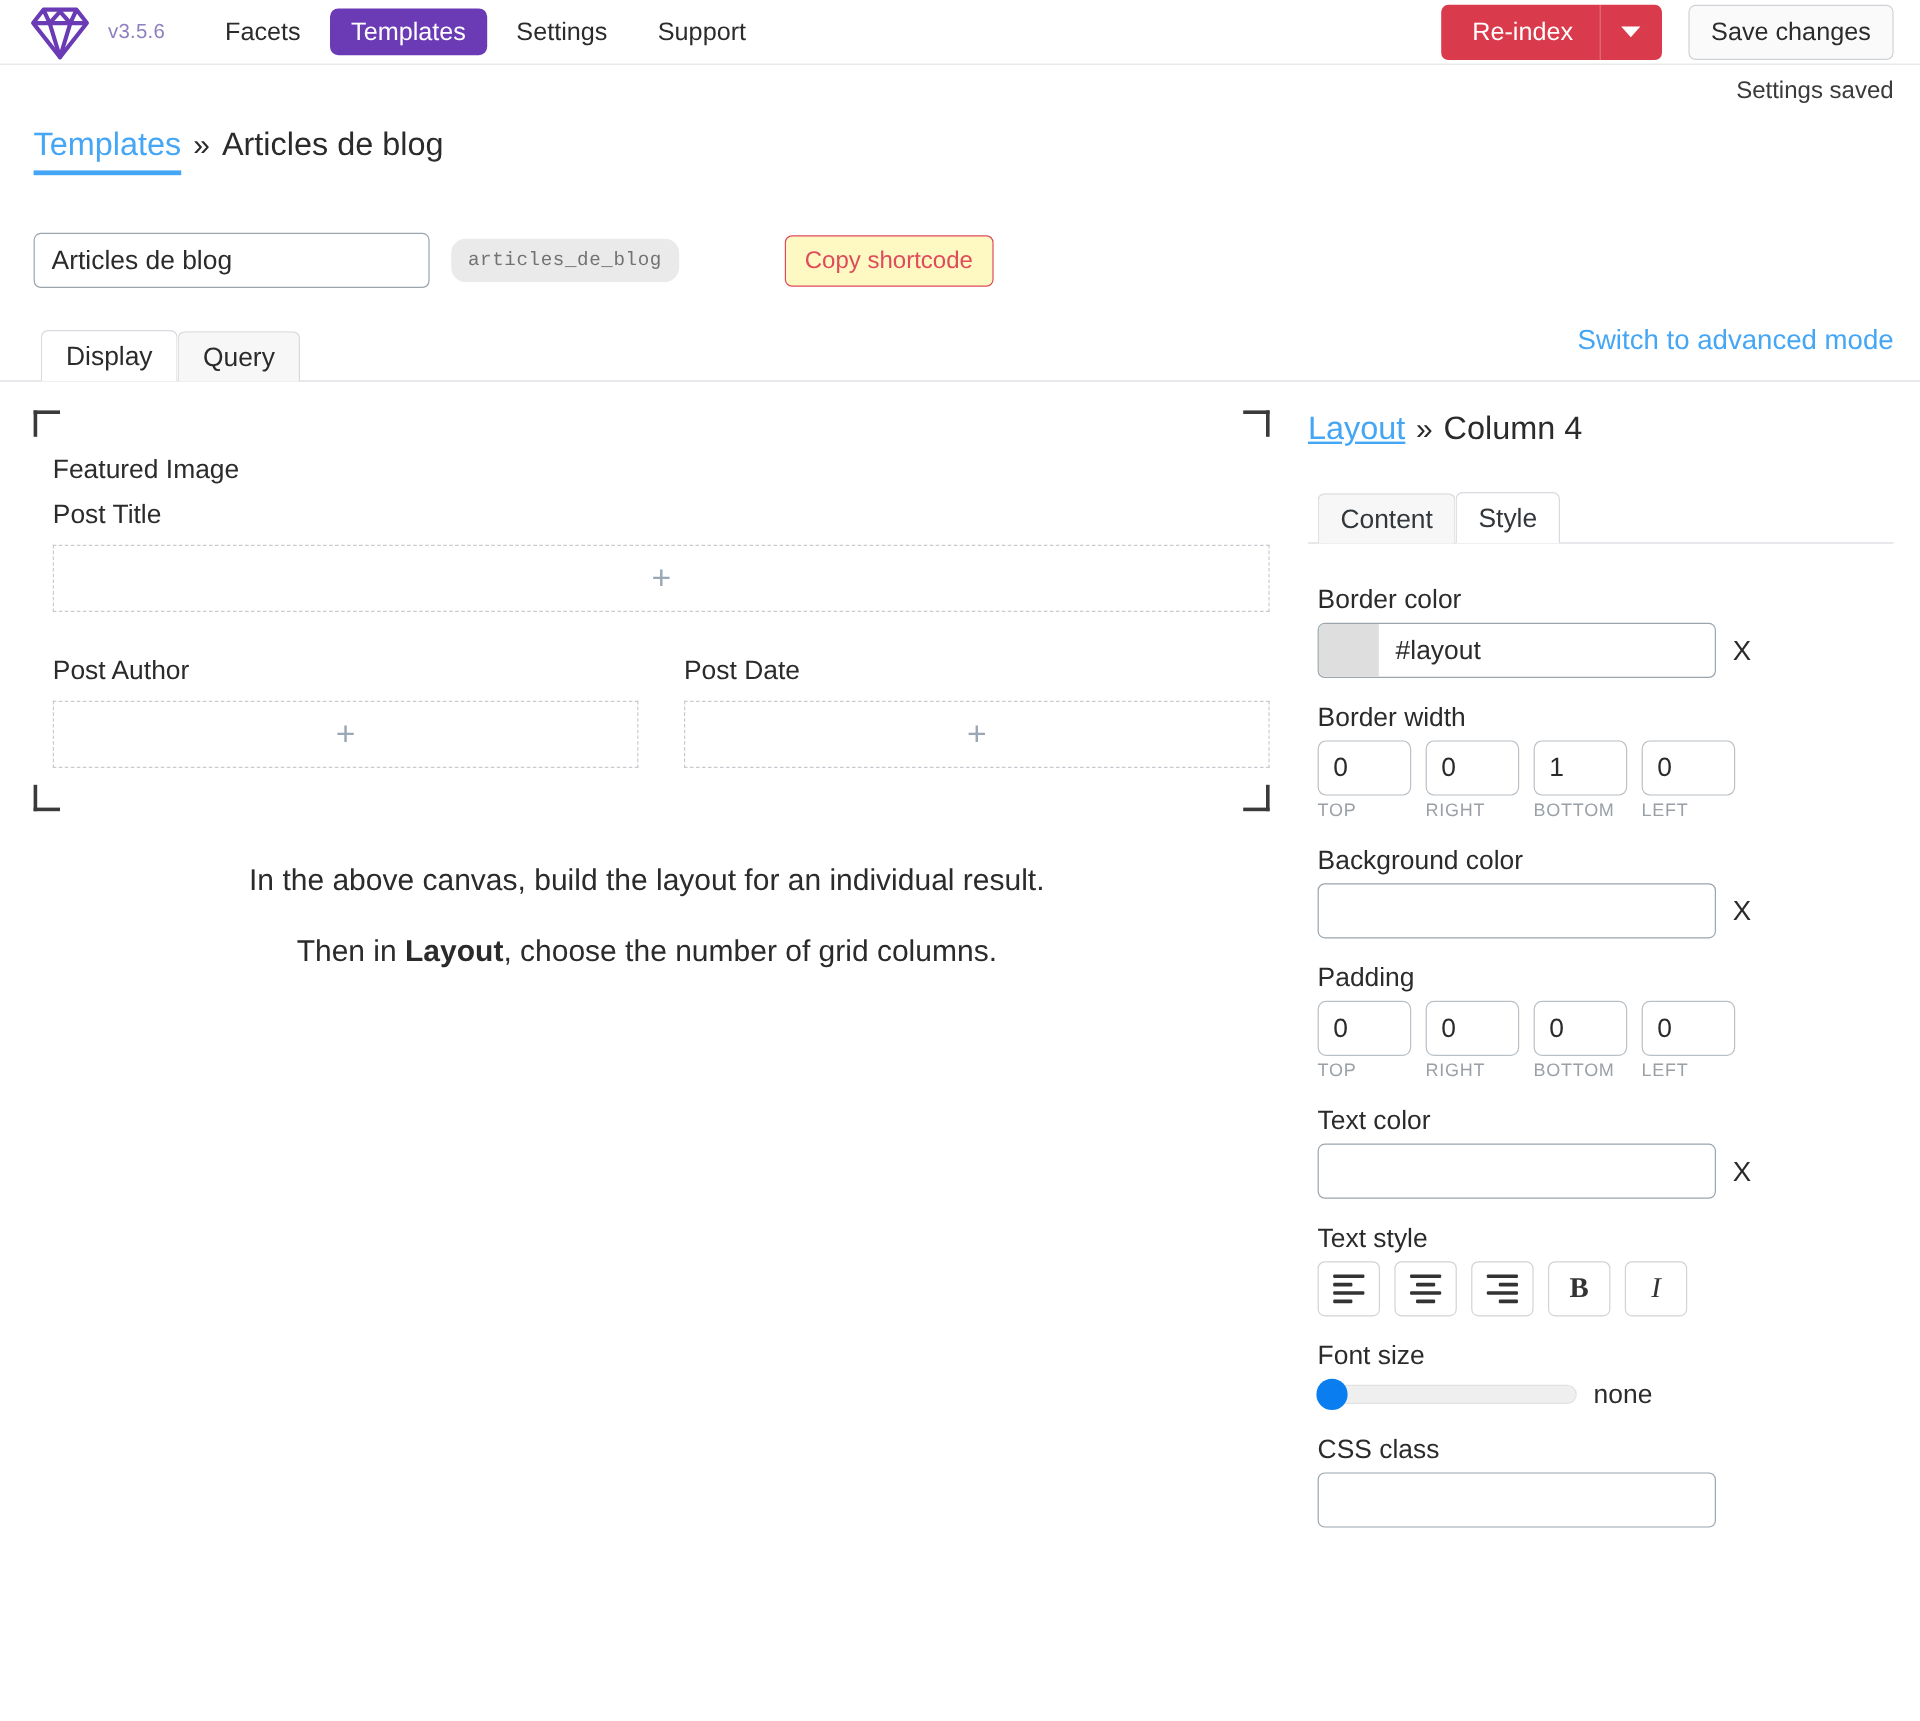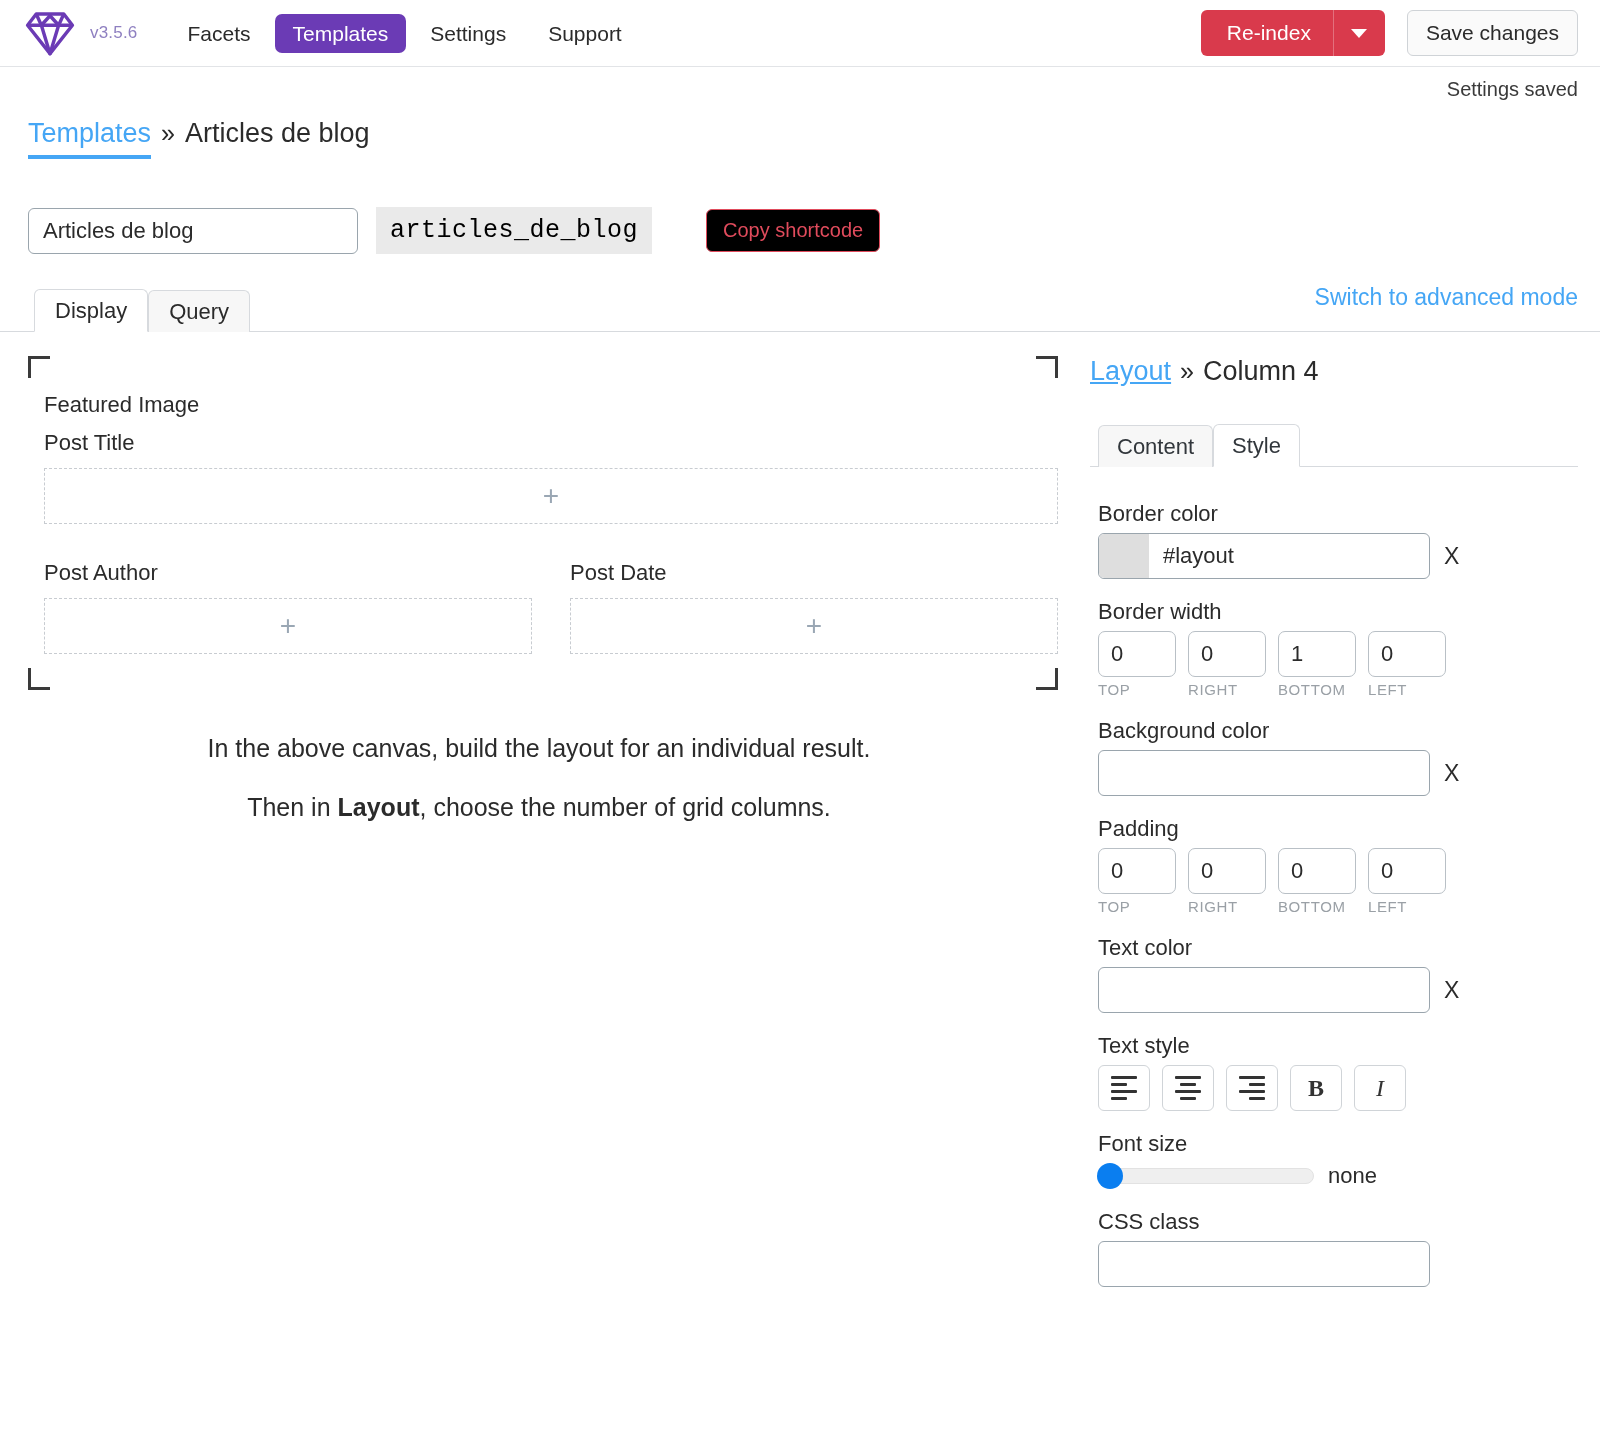--- a/index.html
+++ b/index.html
@@ -9,21 +9,21 @@
     height: 1434px;
     background: #ffffff;
     font-family: "Liberation Sans", sans-serif;
     color: #32373c;
     overflow: hidden;
     position: relative;
   }
 
   
   .topbar {
-    height: 67px;
+    height: 54px;
     display: flex;
     align-items: center;
     padding: 0 22px 0 22px;
     border-bottom: 1px solid #e2e4e7;
     background: #fff;
     position: relative;
   }
   .logo-wrap { display: flex; align-items: center; gap: 12px; margin-right: 32px; }
   .logo-gem { width: 56px; height: 50px; display: block; }
   .version { color: #8e7fc0; font-size: 17px; letter-spacing: .2px; }
@@ -120,31 +120,32 @@
     border-radius: 6px;
     font-size: 22px;
     padding: 0 14px;
     color: #2b2b2b;
     font-family: "Liberation Sans", sans-serif;
     background: #fff;
     outline: none;
   }
   .slug {
     background: #eaeaea;
-    color: #000000;
+    color: #737373;
     font-family: "Liberation Mono", monospace;
-    font-size: 25px;
+    font-size: 16px;
     padding: 9px 14px;
     letter-spacing: .5px;
+    border-radius: 12px;
   }
   .btn-shortcode {
-    margin-left: 36px;
+    margin-left: 70px;
     border: 1px solid #e04b5c;
     color: #e04b5c;
-    background: #000000;
+    background: #fef9c3;
     border-radius: 6px;
     font-size: 20px;
     padding: 9px 16px;
     cursor: pointer;
     font-family: "Liberation Sans", sans-serif;
   }
 
   
   .tabstrip {
     margin: 38px 0 0 0;

